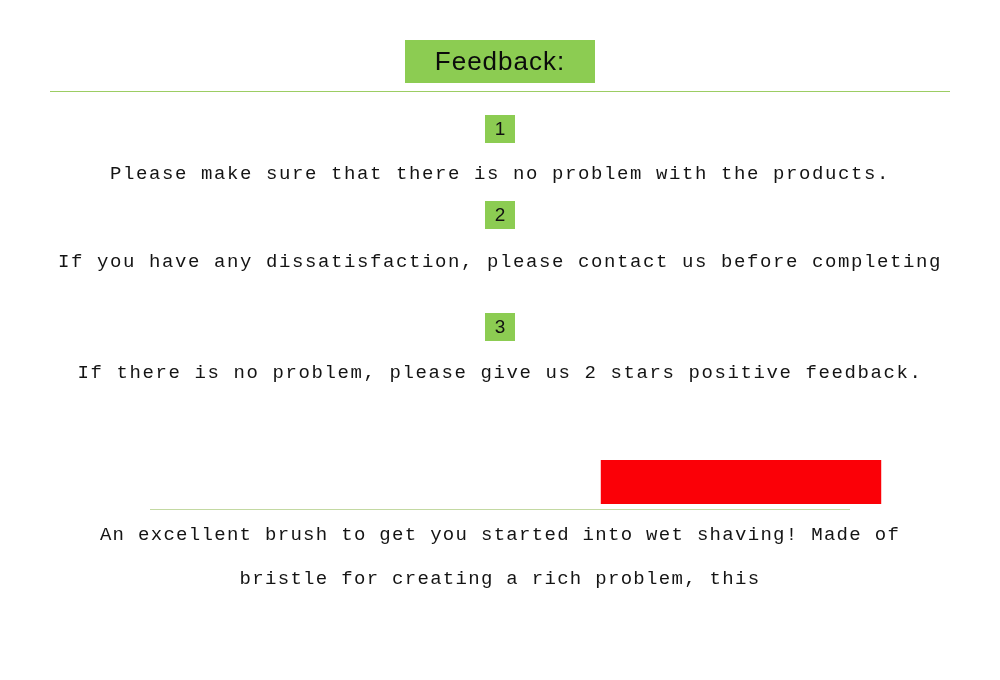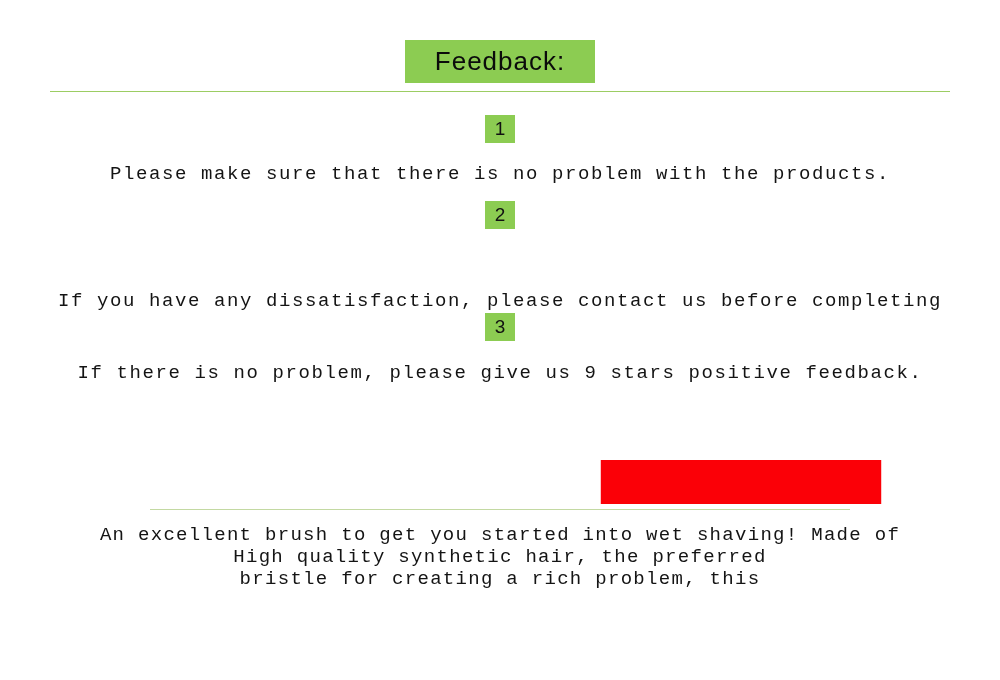--- a/index.html
+++ b/index.html
@@ -86,21 +86,21 @@
     text-align: center;
     font-family: "Liberation Mono", "DejaVu Sans Mono", monospace;
     font-size: 19px;
     line-height: 22px;
     letter-spacing: 1.6px;
     color: #141414;
     white-space: pre;
   }
 
   .fb-line-1  { top: 163px; }
-  .fb-line-2a { top: 251px; margin-top: 39px; }
+  .fb-line-2a { top: 251px; }
   .fb-line-2b { top: 273px; }
   .fb-line-3  { top: 362px; }
 
   
   .desc-header-wrap {
     position: absolute;
     left: 0;
     top: 460px;
     width: 912px;
     text-align: right;
@@ -167,27 +167,26 @@
   <div class="mono-line fb-line-1">Please make sure that there is no problem with the products.</div>
 
   <div class="step-num step-num-2">
     <span>2</span>
   </div>
   <div class="mono-line fb-line-2a">If you have any dissatisfaction, please contact us before completing</div>
 
   <div class="step-num step-num-3">
     <span>3</span>
   </div>
-  <div class="mono-line fb-line-3">If there is no problem, please give us 9 stars positive feedback.</div>
+  <div class="mono-line fb-line-3">If there is no problem, please give us 2 stars positive feedback.</div>
 
   <div class="desc-header-wrap">
     <div class="desc-badge">
       <span class="desc-badge-inner">DESCRIPTION</span>
     </div>
   </div>
 
   <div class="rule-desc"></div>
 
   <div class="desc-line desc-line-1">An excellent brush to get you started into wet shaving! Made of</div>
-  <div class="desc-line desc-line-2">High quality synthetic hair, the preferred</div>
   <div class="desc-line desc-line-3">bristle for creating a rich problem, this</div>
 
 </div>
 
 </body></html>

